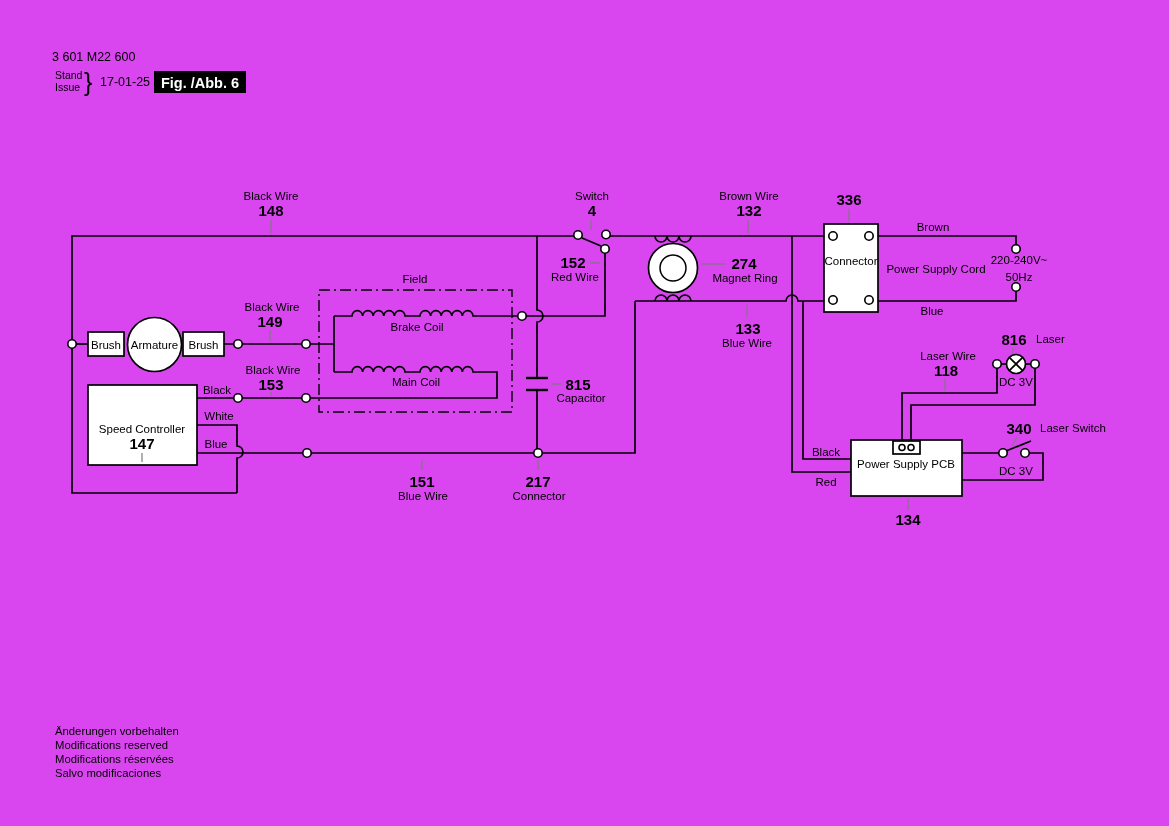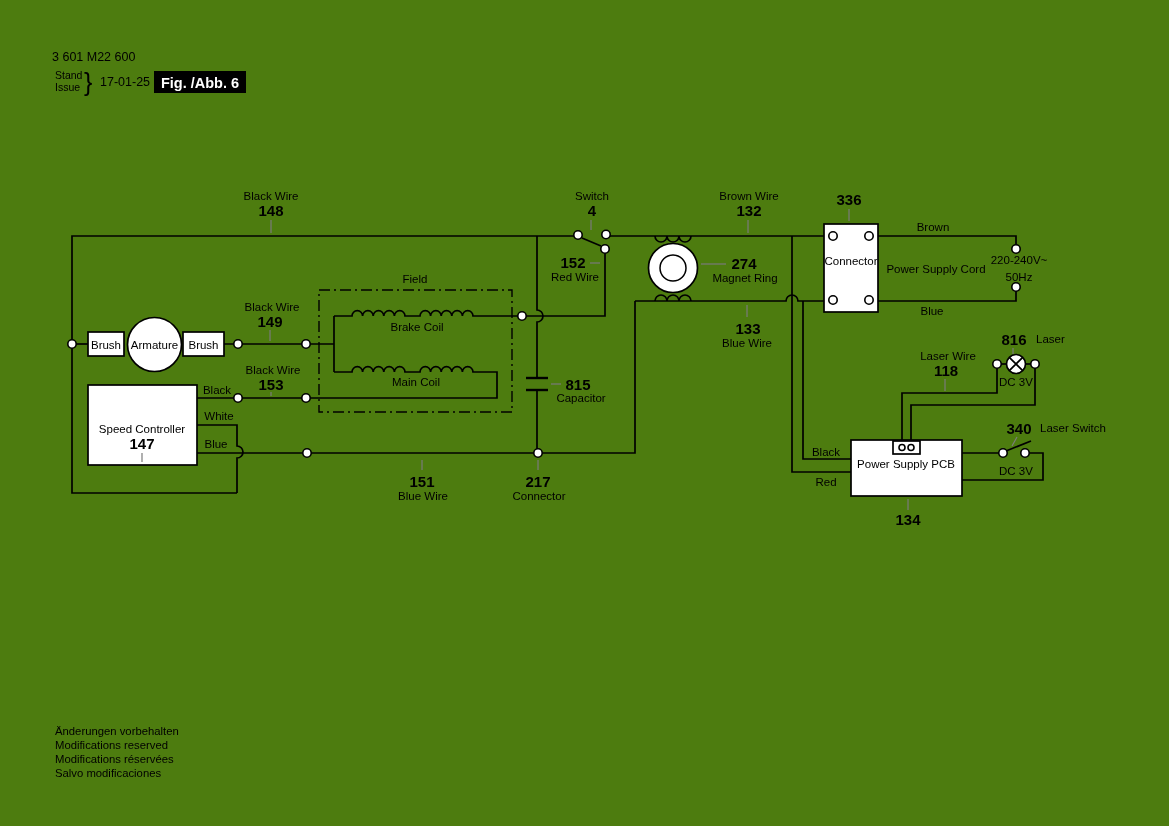--- a/index.html
+++ b/index.html
@@ -1,16 +1,16 @@
 <!DOCTYPE html>
 <html><head>
 <meta charset="utf-8">
 <style>
   html,body{margin:0;padding:0;background:#fff;}
-  #page{position:relative;width:1169px;height:826px;background:#4d7c0f;overflow:hidden;
+  #page{position:relative;width:1169px;height:826px;background:#d946ef;overflow:hidden;
         font-family:"Liberation Sans","DejaVu Sans",sans-serif;}
   svg{position:absolute;left:0;top:0;}
   text{fill:#000;font-family:"Liberation Sans","DejaVu Sans",sans-serif;}
   .lbl{font-size:11.5px;}
   .ref{font-size:15px;font-weight:bold;}
   .hdr{font-size:12.5px;}
   .hdr-small{font-size:10.5px;}
   .brace{font-size:25px;font-weight:400;}
   .badge-text{font-size:14.5px;font-weight:bold;fill:#fff;}
   .foot{font-size:11.3px;}

